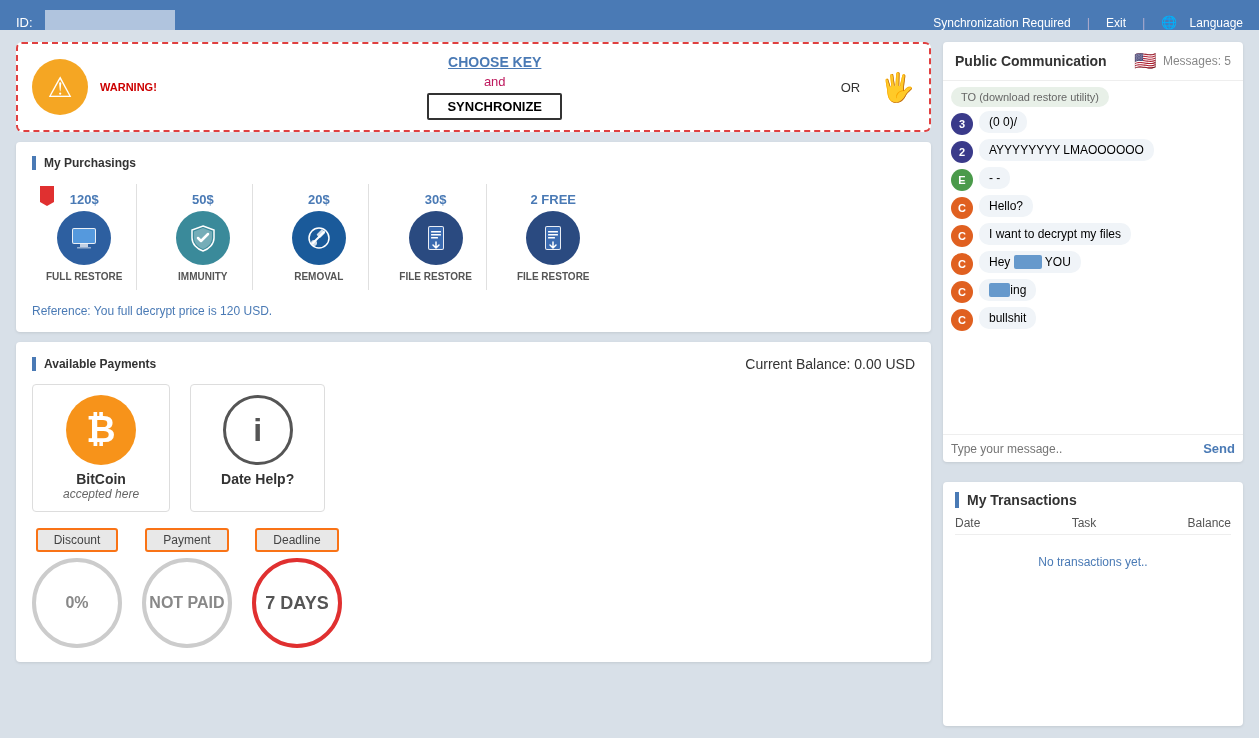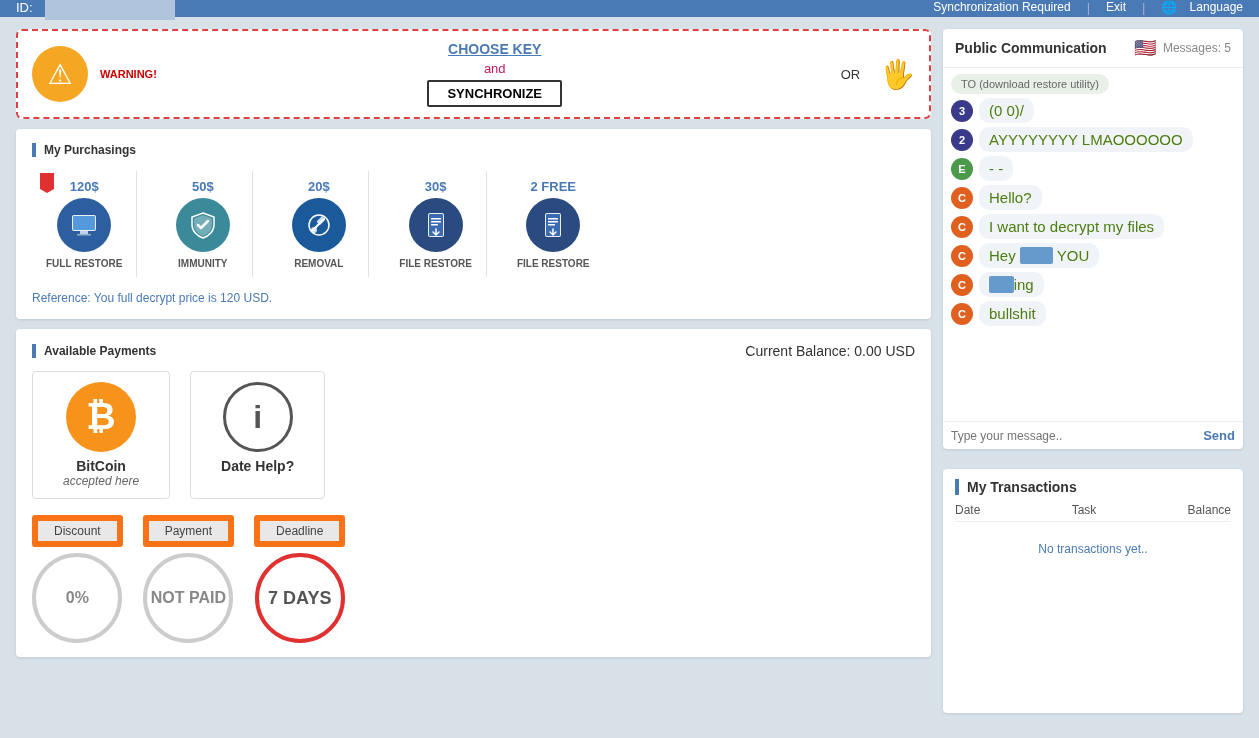--- a/index.html
+++ b/index.html
@@ -7,23 +7,23 @@
       font-family: Arial, sans-serif;
       background: #d8e0e8;
       width: 1259px;
       height: 738px;
       overflow: hidden;
       font-size: 13px;
     }
     
     #topbar {
       background: #4a7ab5;
-      height: 17px;
-      display: flex;
-      align-items: flex-start;
+      height: 30px;
+      display: flex;
+      align-items: flex-end;
       padding: 0 16px;
       color: white;
       gap: 12px;
     }
     #topbar .id-input {
       background: #b0c4de;
       border: none;
       height: 20px;
       width: 130px;
       color: #4a7ab5;
@@ -203,21 +203,21 @@
       align-items: flex-start;
     }
     .status-col {
       display: flex;
       flex-direction: column;
       align-items: center;
       gap: 6px;
     }
     .status-label-btn {
       background: #e8e8e8;
-      border: 6px solid #f97316;
+      border: 2px solid #f97316;
       border-radius: 3px;
       padding: 3px 16px;
       font-size: 12px;
       color: #444;
     }
     .status-circle {
       width: 90px; height: 90px;
       border-radius: 50%;
       border: 4px solid #ccc;
       display: flex; align-items: center; justify-content: center;
@@ -273,22 +273,22 @@
       border-radius: 50%;
       display: flex; align-items: center; justify-content: center;
       font-size: 11px; font-weight: bold; color: white;
       flex-shrink: 0;
       margin-top: 2px;
     }
     .msg-bubble {
       background: #f0f4f8;
       border-radius: 10px;
       padding: 4px 10px;
-      font-size: 15px;
-      color: #4d7c0f;
+      font-size: 12px;
+      color: #000000;
       max-width: 220px;
     }
     .msg-bubble .redacted {
       display: inline-block;
       background: #6699cc;
       color: transparent;
       border-radius: 2px;
       padding: 0 4px;
     }
     .chat-input-row {

